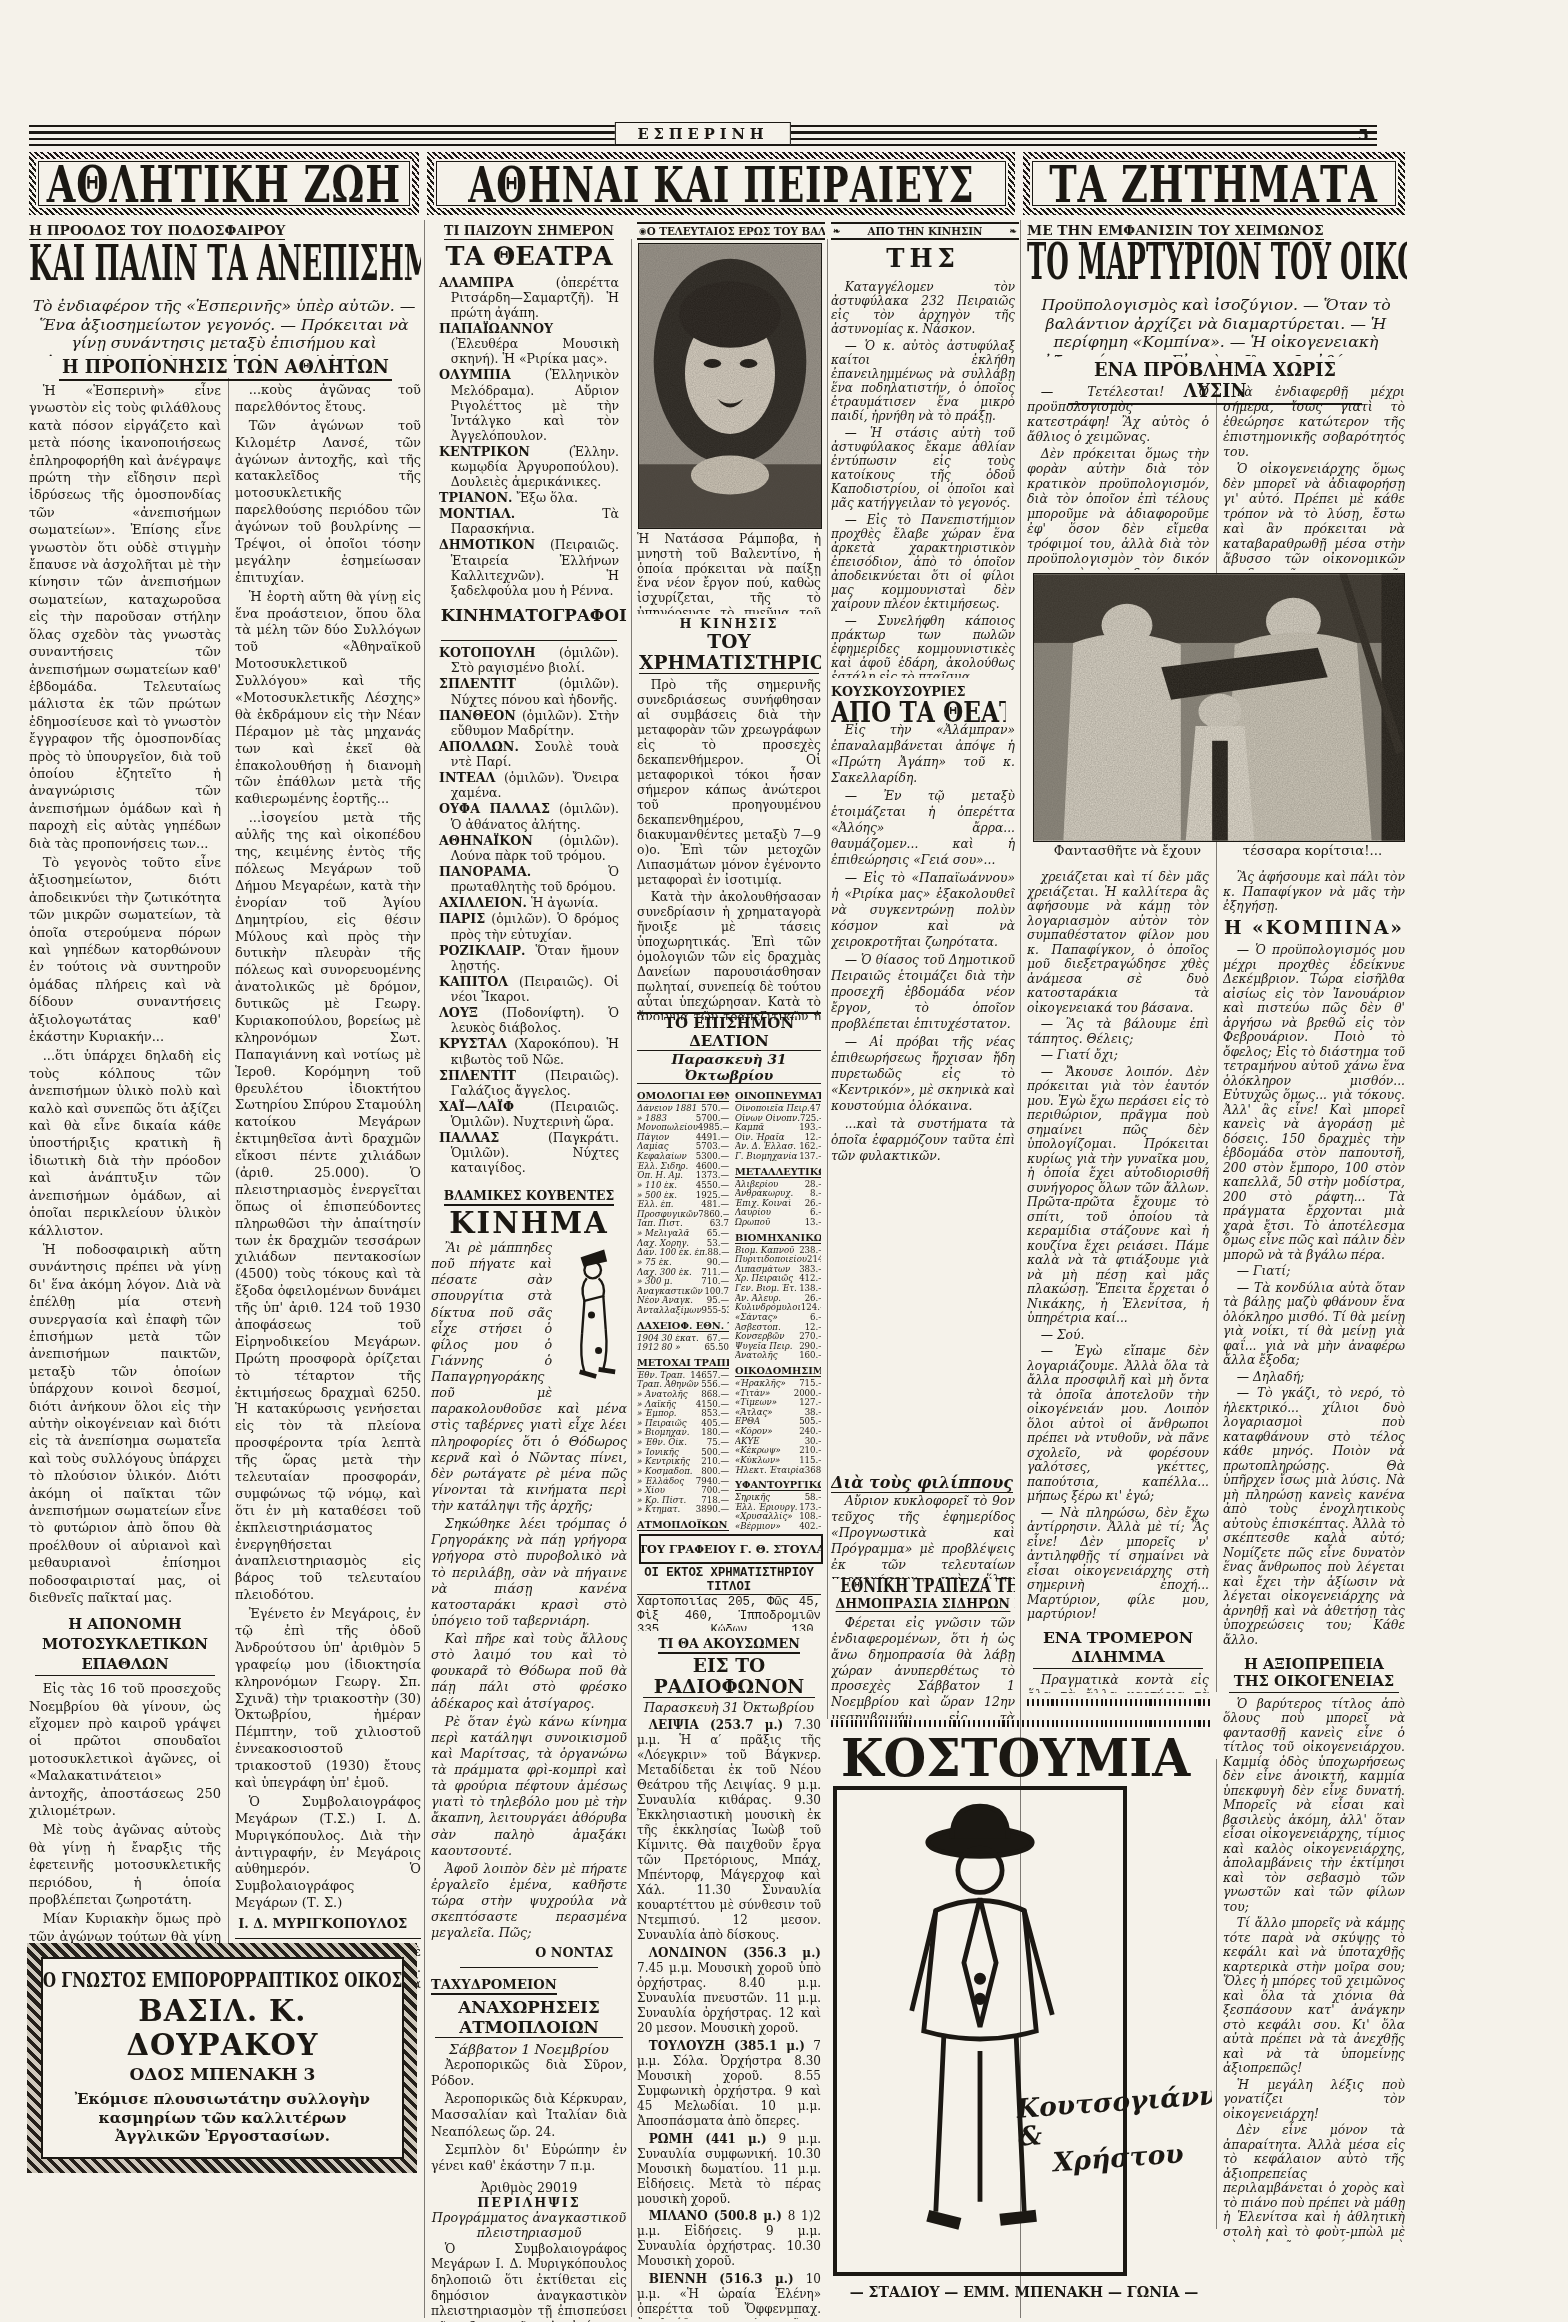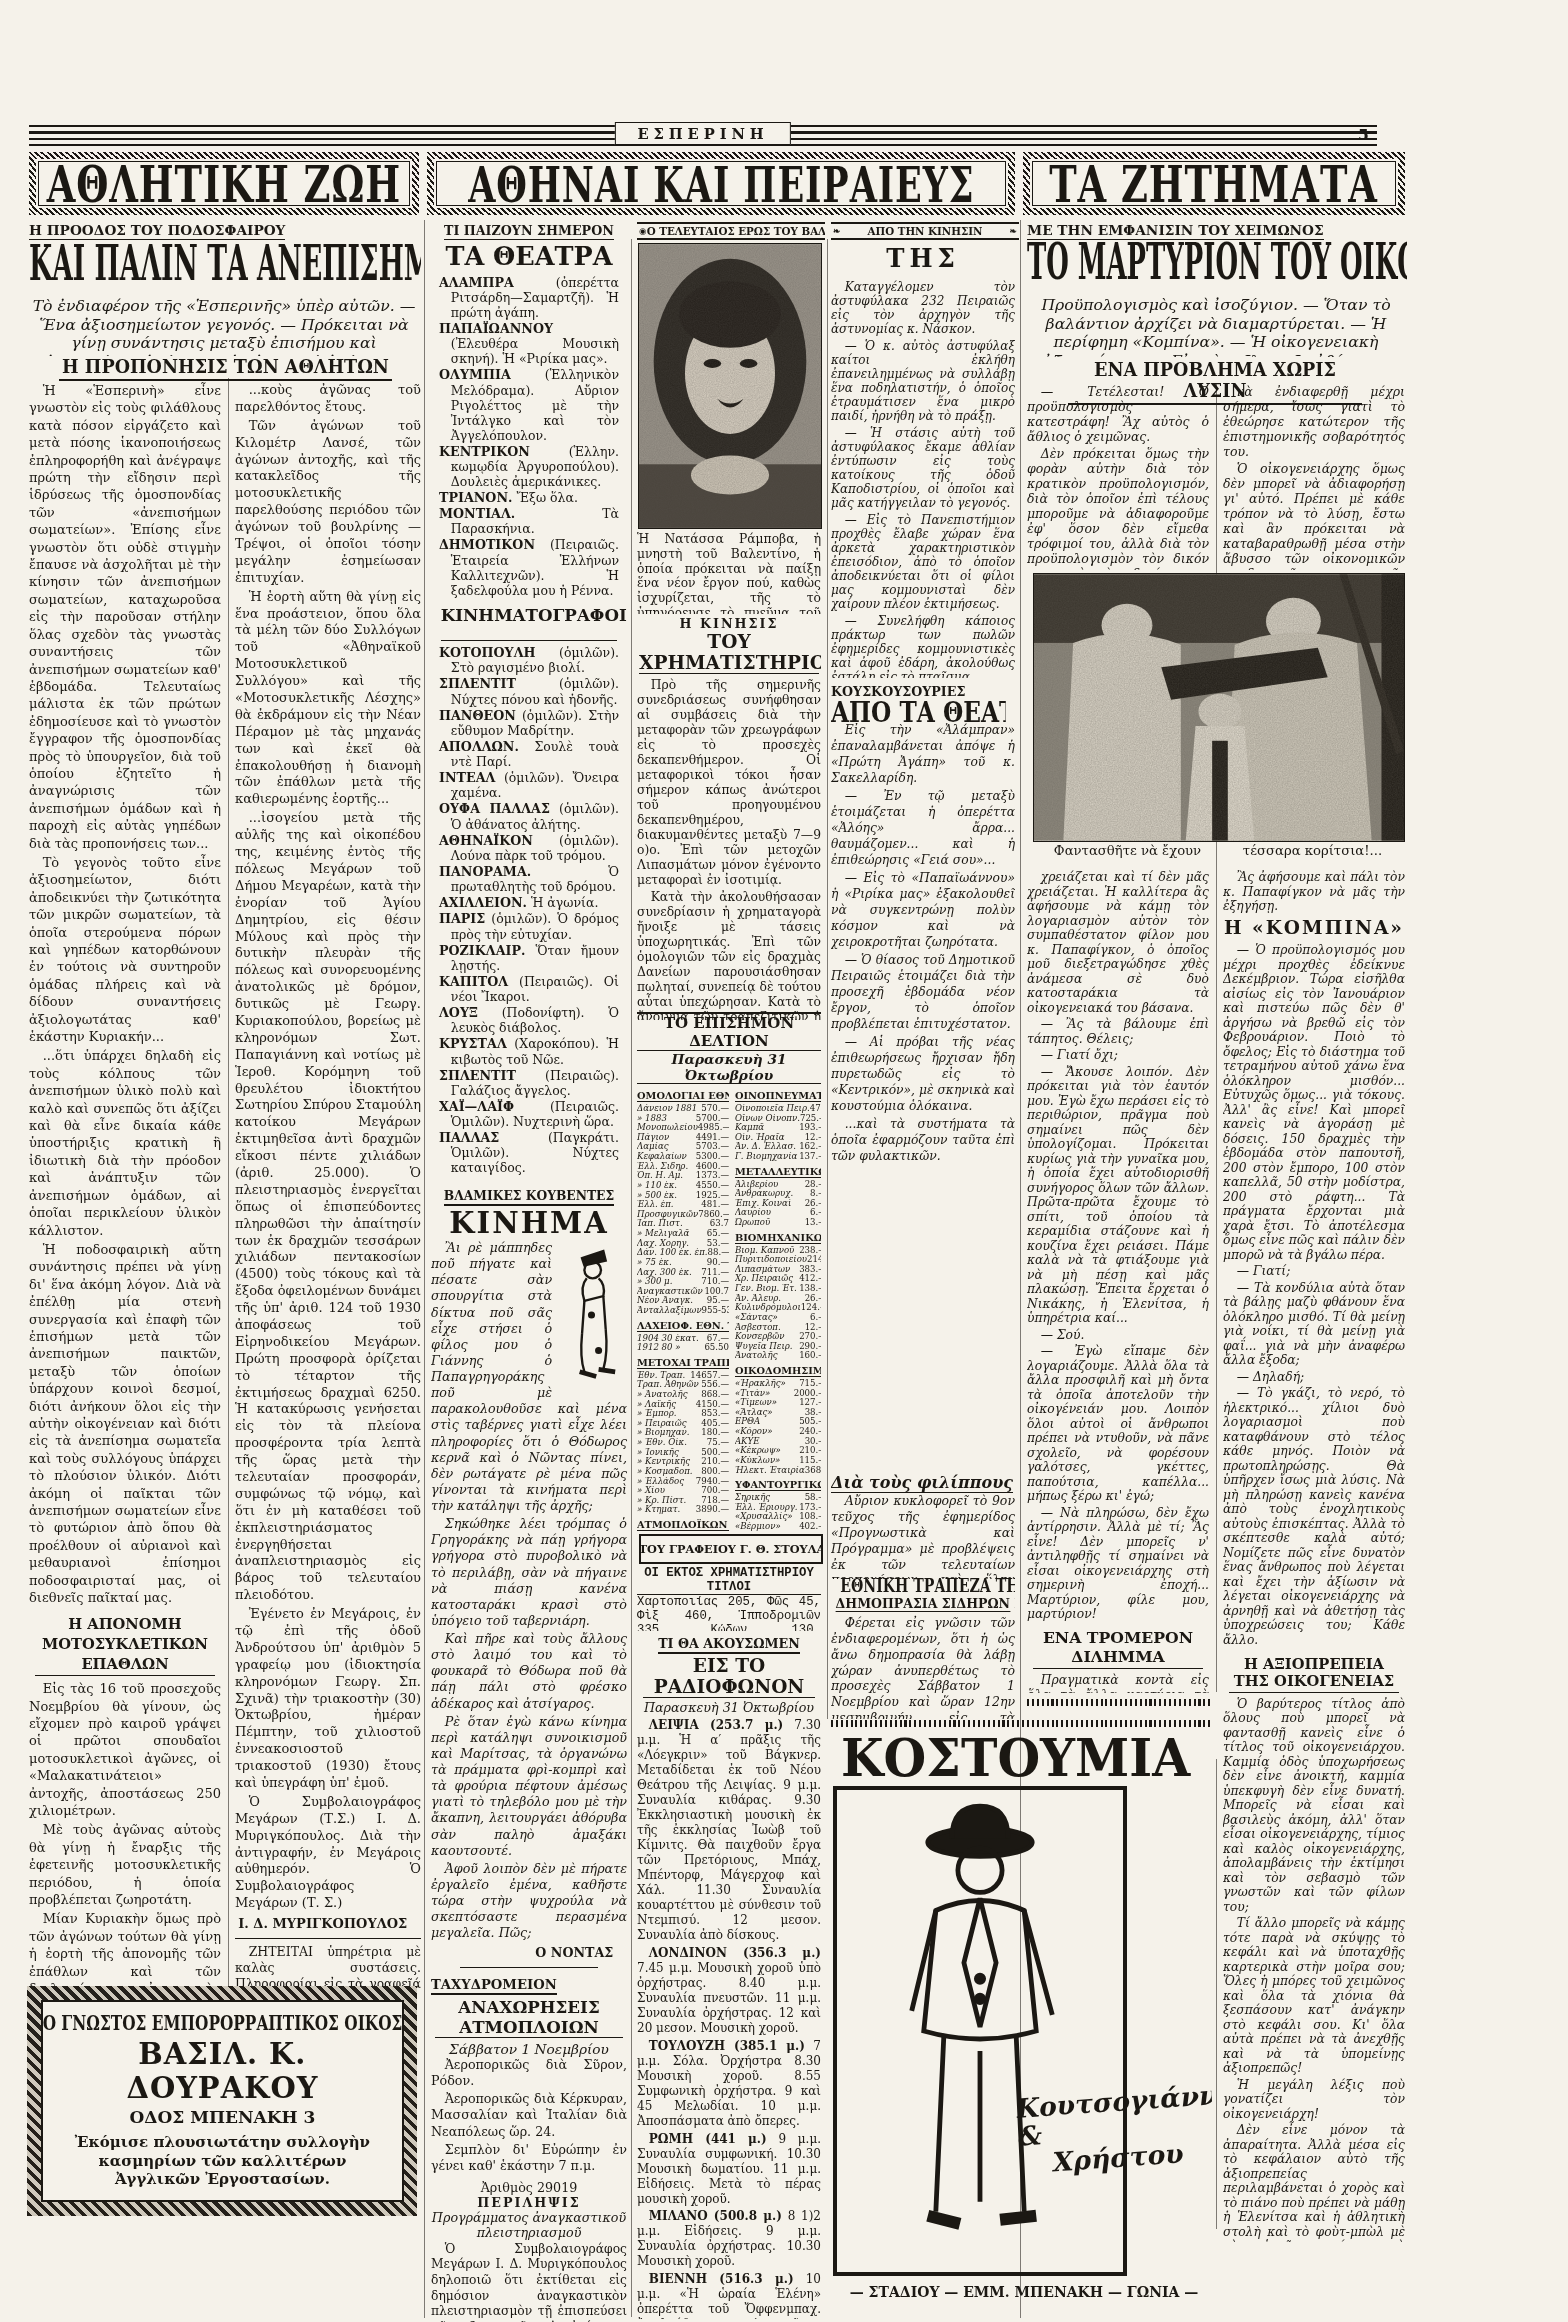--- a/index.html
+++ b/index.html
@@ -128,21 +128,21 @@
 
     <p>...ἰσογείου μετὰ τῆς αὐλῆς της καὶ οἰκοπέδου της, κειμένης ἐντὸς τῆς πόλεως Μεγάρων τοῦ Δήμου Μεγαρέων, κατὰ τὴν ἐνορίαν τοῦ Ἁγίου Δημητρίου, εἰς θέσιν Μύλους καὶ πρὸς τὴν δυτικὴν πλευρὰν τῆς πόλεως καὶ συνορευομένης ἀνατολικῶς μὲ δρόμον, δυτικῶς μὲ Γεωργ. Κυριακοπούλου, βορείως μὲ κληρονόμων Σωτ. Παπαγιάννη καὶ νοτίως μὲ Ἱεροθ. Κορόμηνη τοῦ θρευλέτου ἰδιοκτήτου Σωτηρίου Σπύρου Σταμούλη κατοίκου Μεγάρων ἐκτιμηθεῖσα ἀντὶ δραχμῶν εἴκοσι πέντε χιλιάδων (ἀριθ. 25.000). Ὁ πλειστηριασμὸς ἐνεργεῖται ὅπως οἱ ἐπισπεύδοντες πληρωθῶσι τὴν ἀπαίτησίν των ἐκ δραχμῶν τεσσάρων χιλιάδων πεντακοσίων (4500) τοὺς τόκους καὶ τὰ ἔξοδα ὀφειλομένων δυνάμει τῆς ὑπ' ἀριθ. 124 τοῦ 1930 ἀποφάσεως τοῦ Εἰρηνοδικείου Μεγάρων. Πρώτη προσφορὰ ὁρίζεται τὸ τέταρτον τῆς ἐκτιμήσεως δραχμαὶ 6250. Ἡ κατακύρωσις γενήσεται εἰς τὸν τὰ πλείονα προσφέροντα τρία λεπτὰ τῆς ὥρας μετὰ τὴν τελευταίαν προσφοράν, συμφώνως τῷ νόμῳ, καὶ ὅτι ἐν μὴ καταθέσει τοῦ ἐκπλειστηριάσματος ἐνεργηθήσεται ἀναπλειστηριασμὸς εἰς βάρος τοῦ τελευταίου πλειοδότου.</p>
         <p>Ἐγένετο ἐν Μεγάροις, ἐν τῷ ἐπὶ τῆς ὁδοῦ Ἀνδρούτσου ὑπ' ἀριθμὸν 5 γραφείῳ μου (ἰδιοκτησία κληρονόμων Γεωργ. Σπ. Σχινᾶ) τὴν τριακοστὴν (30) Ὀκτωβρίου, ἡμέραν Πέμπτην, τοῦ χιλιοστοῦ ἐννεακοσιοστοῦ τριακοστοῦ (1930) ἔτους καὶ ὑπεγράφη ὑπ' ἐμοῦ.</p>
         <p>Ὁ Συμβολαιογράφος Μεγάρων (Τ.Σ.) Ι. Δ. Μυριγκόπουλος. Διὰ τὴν ἀντιγραφήν, ἐν Μεγάροις αὐθημερόν. Ὁ Συμβολαιογράφος Μεγάρων (Τ. Σ.)</p>
       </div>
     <div class="sig">Ι. Δ. ΜΥΡΙΓΚΟΠΟΥΛΟΣ</div>
     <hr class="hr-full">
     <p class="classified">ΖΗΤΕΙΤΑΙ ὑπηρέτρια μὲ καλὰς συστάσεις. Πληροφορίαι εἰς τὰ γραφεῖά μας.</p>
   </div>
 
-  <div class="abs adbox" style="left:27.4px;top:1986px;width:390px;height:230px;">
+  <div class="abs adbox" style="left:27.4px;top:1943px;width:390px;height:230px;">
     <div class="inner">
       <div style="font-weight:bold;font-size:16.7px;white-space:nowrap;transform:scale(.92,1.2);">Ο ΓΝΩΣΤΟΣ ΕΜΠΟΡΟΡΡΑΠΤΙΚΟΣ ΟΙΚΟΣ</div>
       <div style="font-weight:bold;font-size:29px;letter-spacing:1px;margin-top:3.9px;">ΒΑΣΙΛ. Κ. ΔΟΥΡΑΚΟΥ</div>
       <div style="font-weight:bold;font-size:17px;margin-top:2px;">ΟΔΟΣ ΜΠΕΝΑΚΗ 3</div>
       <div style="font-weight:bold;font-size:15px;margin-top:5.9px;line-height:1.25;">Ἐκόμισε πλουσιωτάτην συλλογὴν κασμηρίων τῶν καλλιτέρων Ἀγγλικῶν Ἐργοστασίων.</div>
     </div>
   </div>
 
   <div class="abs" style="left:431px;top:220px;width:196px;height:19.6px;">
     <span class="kicker" style="font-size:12.7px;margin-left:13px;">ΤΙ ΠΑΙΖΟΥΝ ΣΗΜΕΡΟΝ</span>

